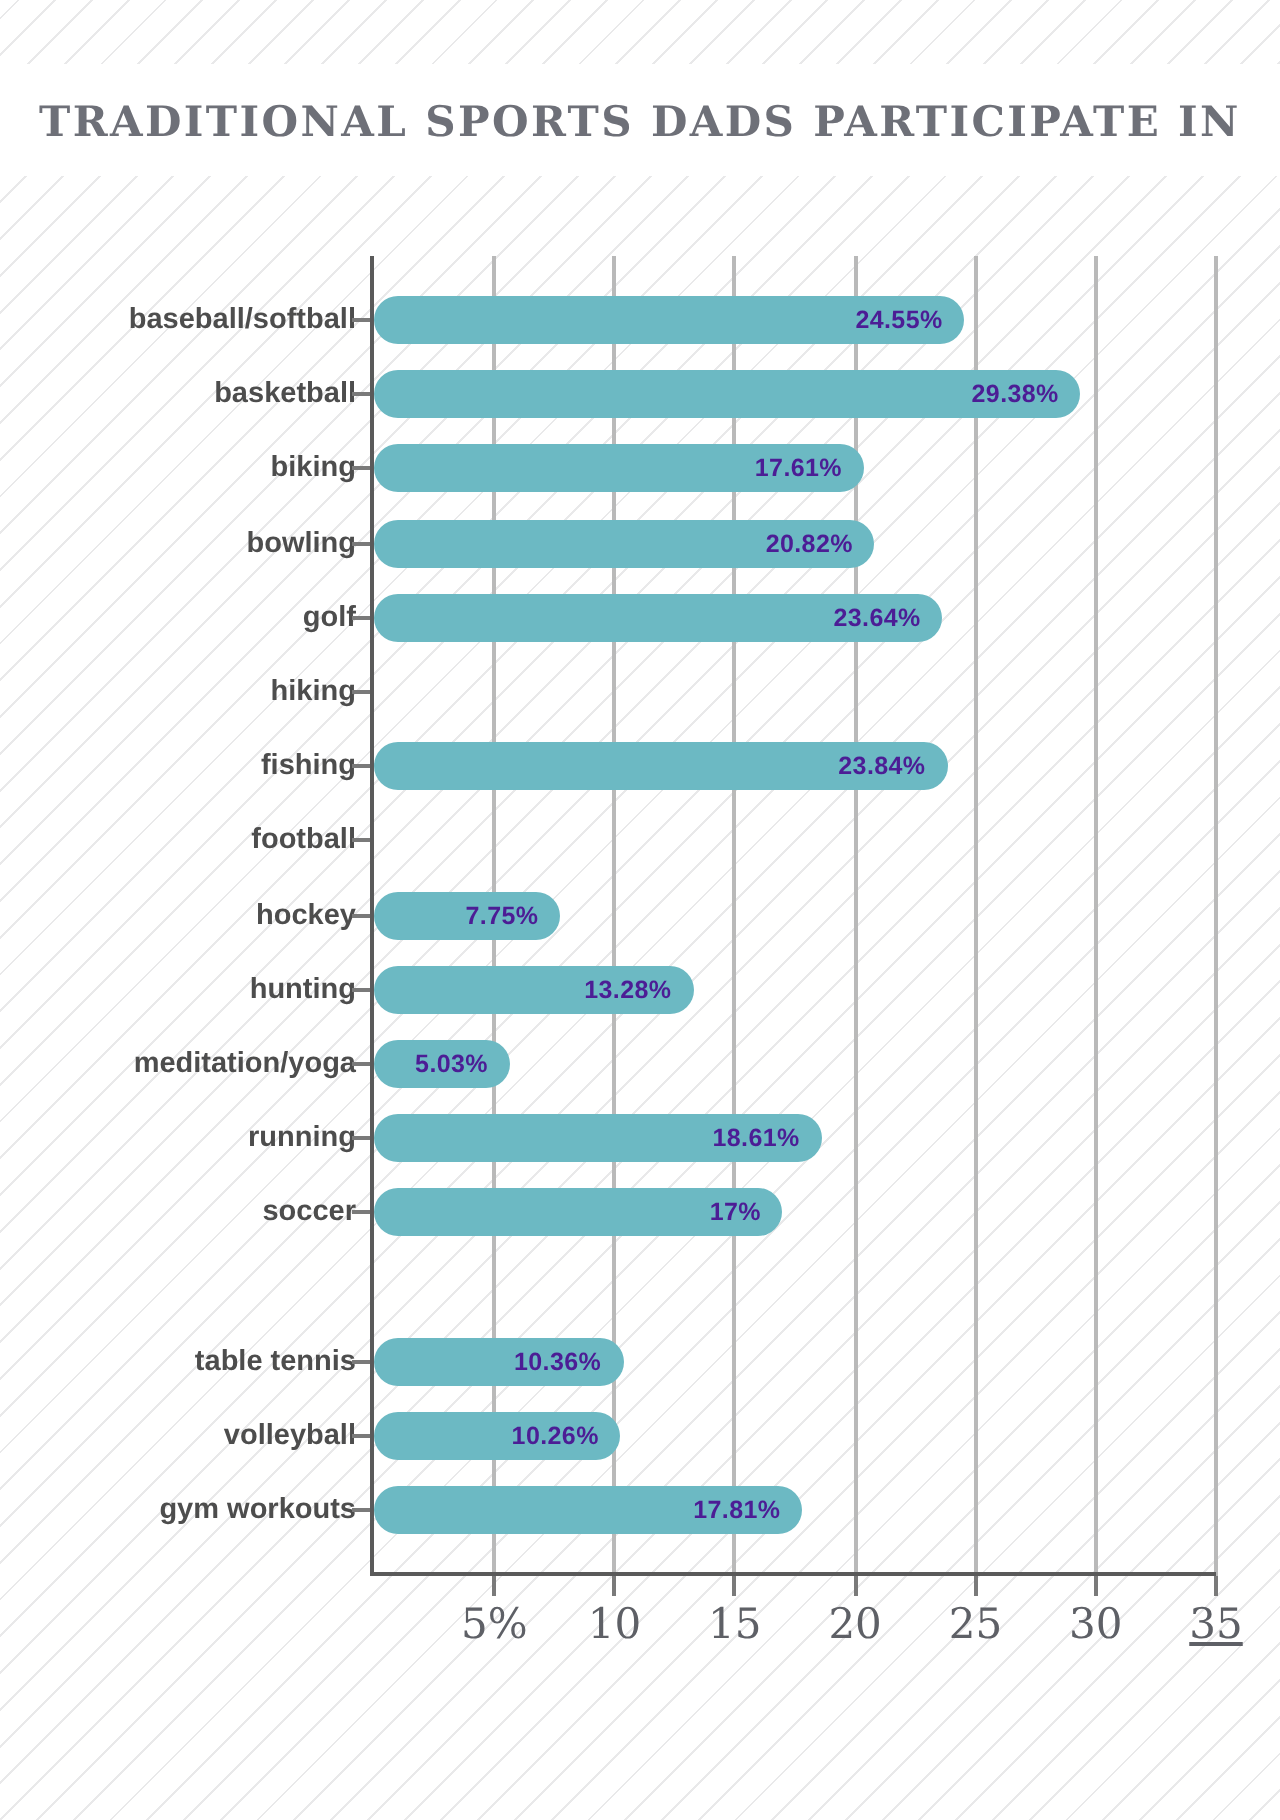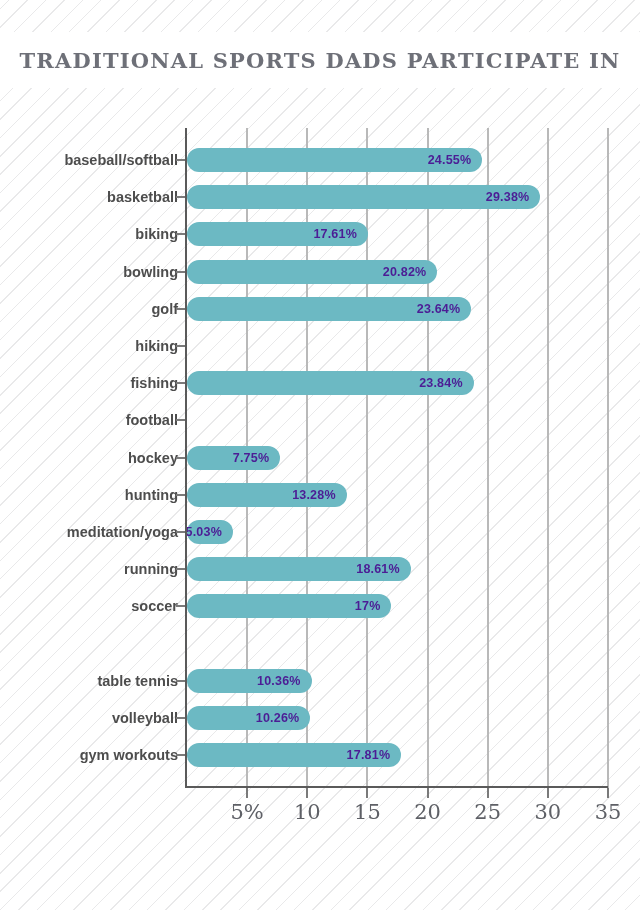--- a/index.html
+++ b/index.html
@@ -187,21 +187,21 @@
       <div class="row" style="top: 65.2px;">
         <div class="row-label">basketball</div>
         <div class="tick-y"></div>
         <div class="bar" style="width: 353.399px; background: rgb(108, 185, 195);">
           <span class="bar-value">29.38%</span>
         </div>
       </div>
       <div class="row" style="top: 102.4px;">
         <div class="row-label">biking</div>
         <div class="tick-y"></div>
-        <div class="bar" style="width: 181px; background: rgb(108, 185, 195);">
+        <div class="bar" style="width: 245px; background: rgb(108, 185, 195);">
           <span class="bar-value">17.61%</span>
         </div>
       </div>
       <div class="row" style="top: 139.6px;">
         <div class="row-label">bowling</div>
         <div class="tick-y"></div>
         <div class="bar" style="width: 250.435px; background: rgb(108, 185, 195);">
           <span class="bar-value">20.82%</span>
         </div>
       </div>
@@ -237,21 +237,21 @@
       <div class="row" style="top: 362.8px;">
         <div class="row-label">hunting</div>
         <div class="tick-y"></div>
         <div class="bar" style="width: 159.739px; background: rgb(108, 185, 195);">
           <span class="bar-value">13.28%</span>
         </div>
       </div>
       <div class="row" style="top: 400px;">
         <div class="row-label">meditation/yoga</div>
         <div class="tick-y"></div>
-        <div class="bar" style="width: 46px; background: rgb(108, 185, 195);">
+        <div class="bar" style="width: 68px; background: rgb(108, 185, 195);">
           <span class="bar-value">5.03%</span>
         </div>
       </div>
       <div class="row" style="top: 437.2px;">
         <div class="row-label">running</div>
         <div class="tick-y"></div>
         <div class="bar" style="width: 223.852px; background: rgb(108, 185, 195);">
           <span class="bar-value">18.61%</span>
         </div>
       </div>
@@ -295,14 +295,14 @@
     <div class="tick-label-x" style="left: 307.286px;">10</div>
     <div class="tick-x" style="left: 366.429px;"></div>
     <div class="tick-label-x" style="left: 367.429px;">15</div>
     <div class="tick-x" style="left: 426.571px;"></div>
     <div class="tick-label-x" style="left: 427.571px;">20</div>
     <div class="tick-x" style="left: 486.714px;"></div>
     <div class="tick-label-x" style="left: 487.714px;">25</div>
     <div class="tick-x" style="left: 546.857px;"></div>
     <div class="tick-label-x" style="left: 547.857px;">30</div>
     <div class="tick-x" style="left: 607px;"></div>
-    <div class="tick-label-x" style="left: 608px;">35</div>
+    <div class="tick-label-x" style="left: 608px; text-decoration: underline;">35</div>
   </div>
 
 </body></html>

